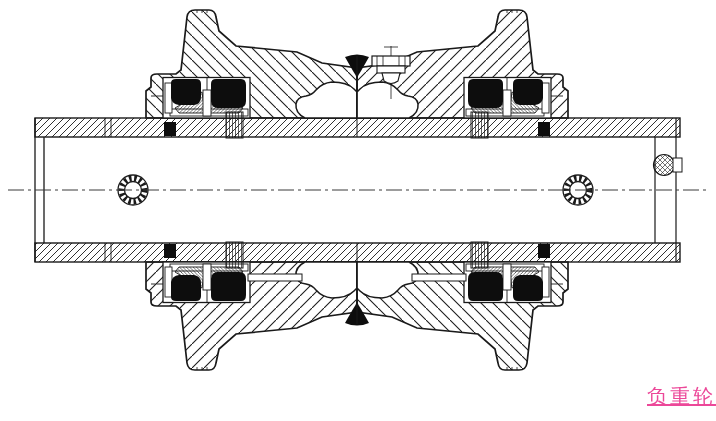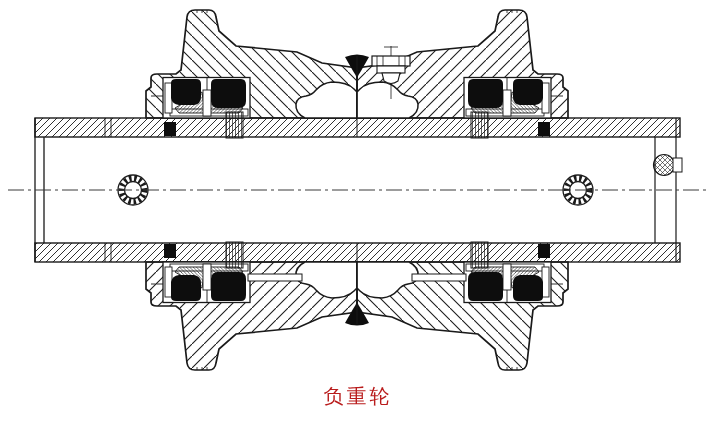--- a/index.html
+++ b/index.html
@@ -1,21 +1,21 @@
 <!DOCTYPE html>
 <html><head>
 <meta charset="utf-8">
 <style>
   html,body{margin:0;padding:0;background:#ffffff;}
   .stage{position:relative;width:716px;height:421px;background:#ffffff;overflow:hidden;}
   .drawing-svg{position:absolute;left:0;top:0;}
   .caption{
-    position:absolute;left:0;top:383px;width:716px;text-align:center;
+    position:absolute;left:0;top:383px;width:716px;text-align:right;
     font-family:"Liberation Serif","DejaVu Serif",serif;
-    font-size:20px;letter-spacing:3px;color:#b91c1c;
+    font-size:20px;letter-spacing:3px;color:#ec4899;text-decoration:underline;
   }
 </style>
 </head>
 <body>
 
 <div class="stage">
 
   <svg class="drawing-svg" width="716" height="421" viewBox="0 0 716 421" xmlns="http://www.w3.org/2000/svg">
     <defs>
 

